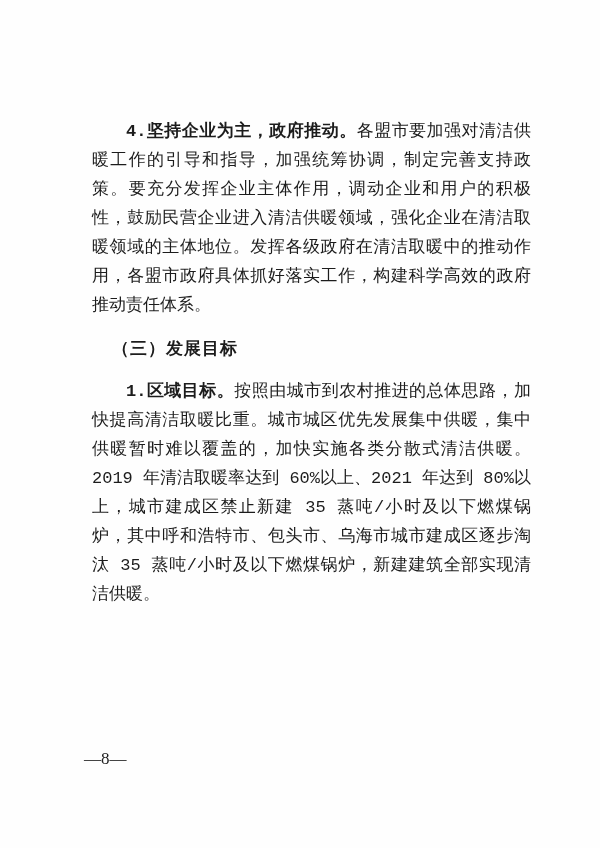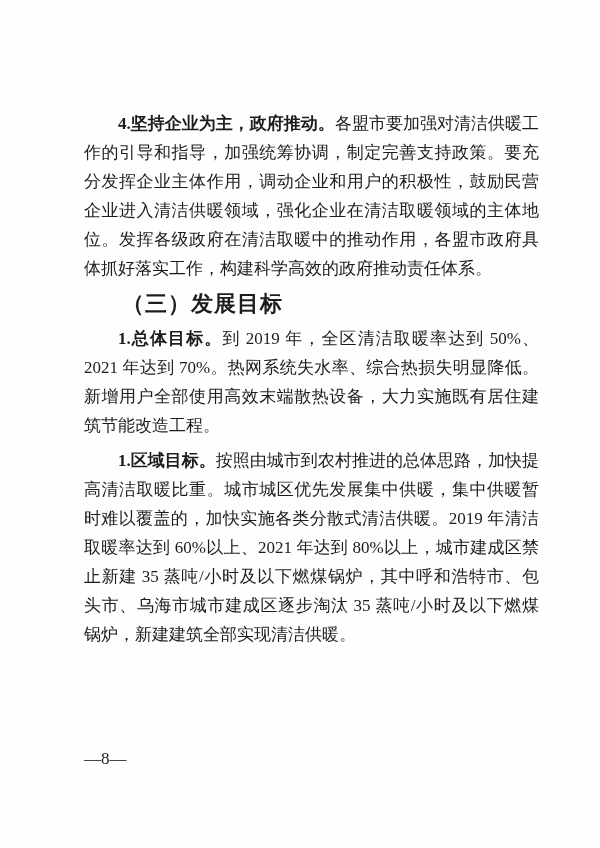--- a/index.html
+++ b/index.html
@@ -22,30 +22,31 @@
     position: absolute;
     left: 78px;
     top: 103px;
     width: 467px;
     font-size: 17px;
     line-height: 29px;
     text-align: justify;
     text-justify: inter-ideograph;
   }
   .para {
-    margin: 6px;
+    margin: 14px;
     text-indent: 2em;
+    font-family: Liberation Mono, monospace;
   }
   .para .lead {
     font-weight: bold;
   }
   .section-heading {
     margin: 0;
     text-indent: 2em;
-    font-size: 22px;
+    font-size: 17px;
     line-height: 29px;
     font-weight: bold;
     letter-spacing: 1px;
   }
   .page-number {
     position: absolute;
     left: 84px;
     top: 749px;
     font-size: 17px;
     line-height: 20px;
@@ -56,20 +57,19 @@
 <body>
 
 <div class="page">
   <main class="content">
 
     <p class="para"><span class="lead">4.坚持企业为主，政府推动。</span><span class="body-text">各盟市要加强对清洁供暖工作的引导和指导，加强统筹协调，制定完善支持政策。要充分发挥企业主体作用，调动企业和用户的积极性，鼓励民营企业进入清洁供暖领域，强化企业在清洁取暖领域的主体地位。发挥各级政府在清洁取暖中的推动作用，各盟市政府具体抓好落实工作，构建科学高效的政府推动责任体系。</span></p>
 
 
     <h3 class="section-heading">（三）发展目标</h3>
 
-    <p class="para"><span class="lead">1.总体目标。</span><span class="body-text">到 2019 年，全区清洁取暖率达到 50%、2021 年达到 70%。热网系统失水率、综合热损失明显降低。新增用户全部使用高效末端散热设备，大力实施既有居住建筑节能改造工程。</span></p>
 
     <p class="para"><span class="lead">1.区域目标。</span><span class="body-text">按照由城市到农村推进的总体思路，加快提高清洁取暖比重。城市城区优先发展集中供暖，集中供暖暂时难以覆盖的，加快实施各类分散式清洁供暖。2019 年清洁取暖率达到 60%以上、2021 年达到 80%以上，城市建成区禁止新建 35 蒸吨/小时及以下燃煤锅炉，其中呼和浩特市、包头市、乌海市城市建成区逐步淘汰 35 蒸吨/小时及以下燃煤锅炉，新建建筑全部实现清洁供暖。</span></p>
 
   </main>
 
   <div class="page-number">—8—</div>
 </div>
 
 </body></html>

